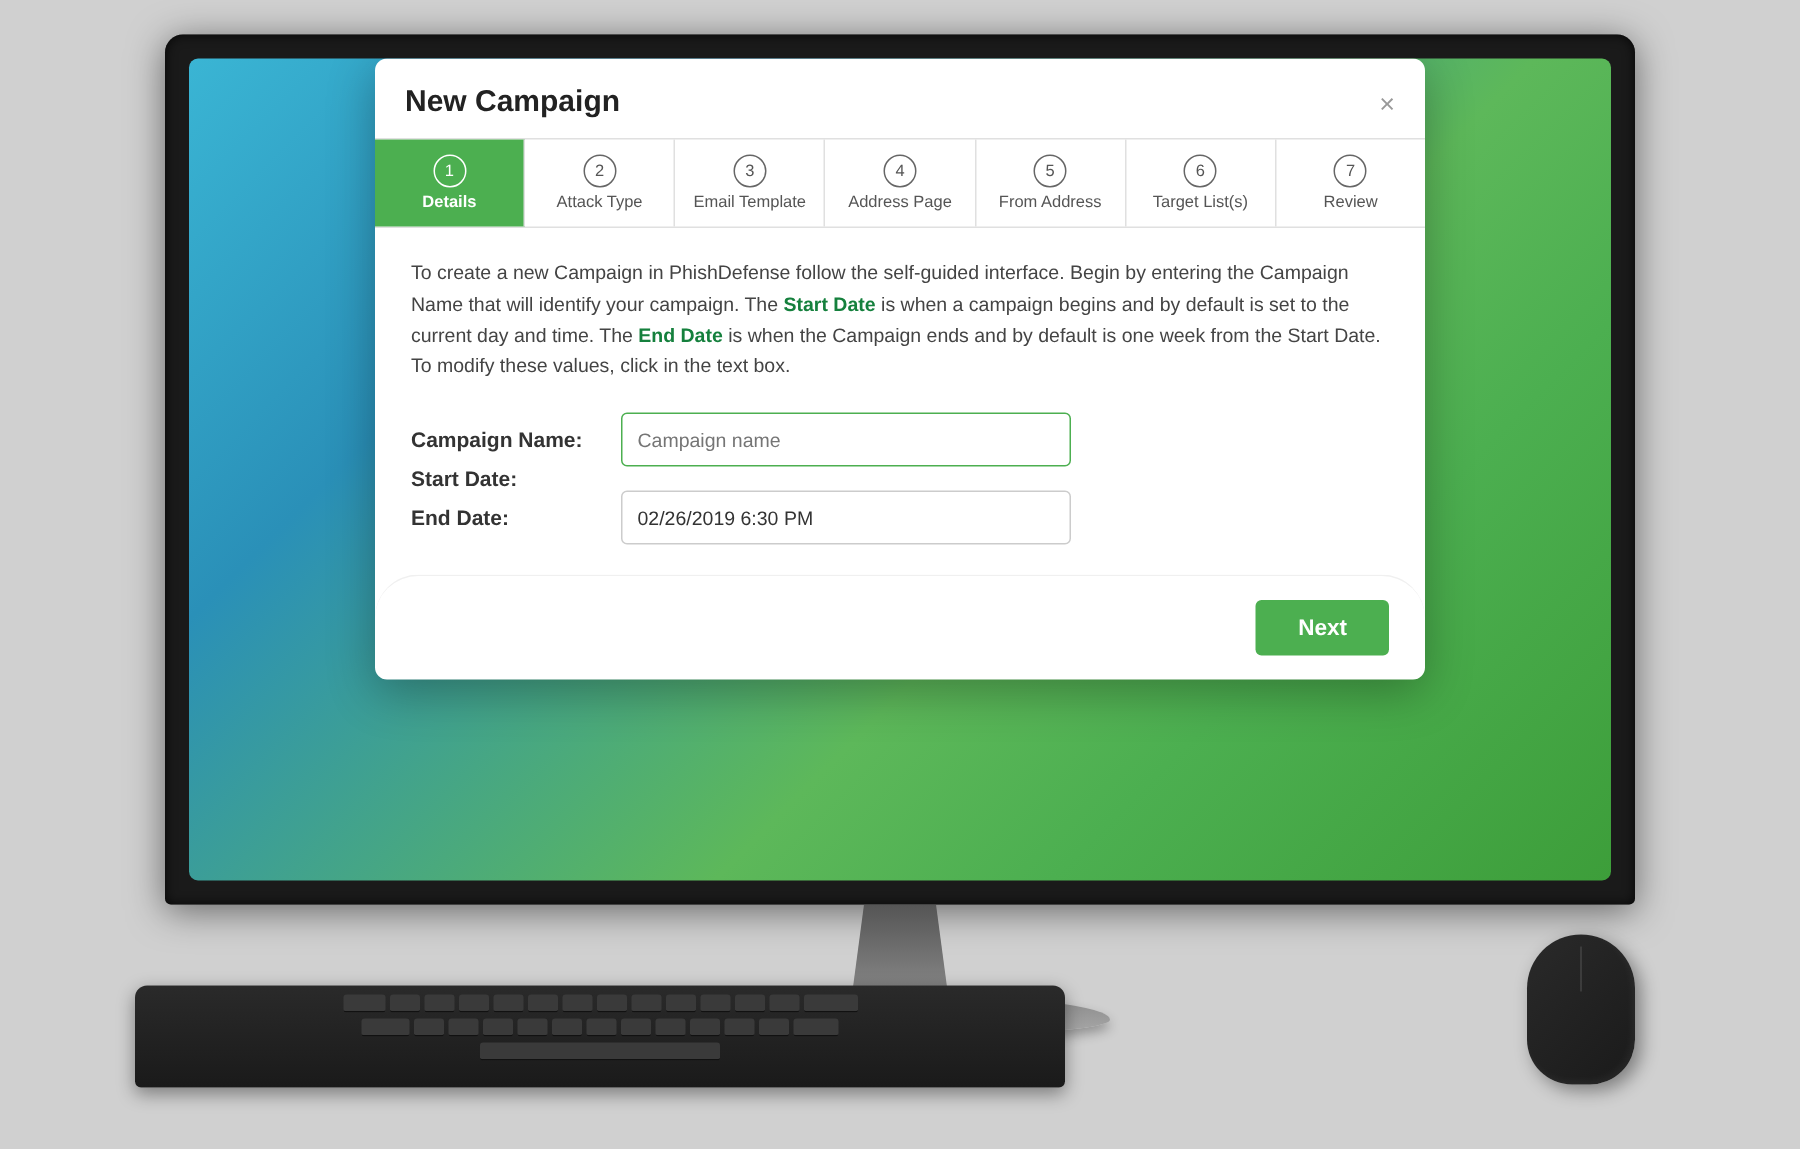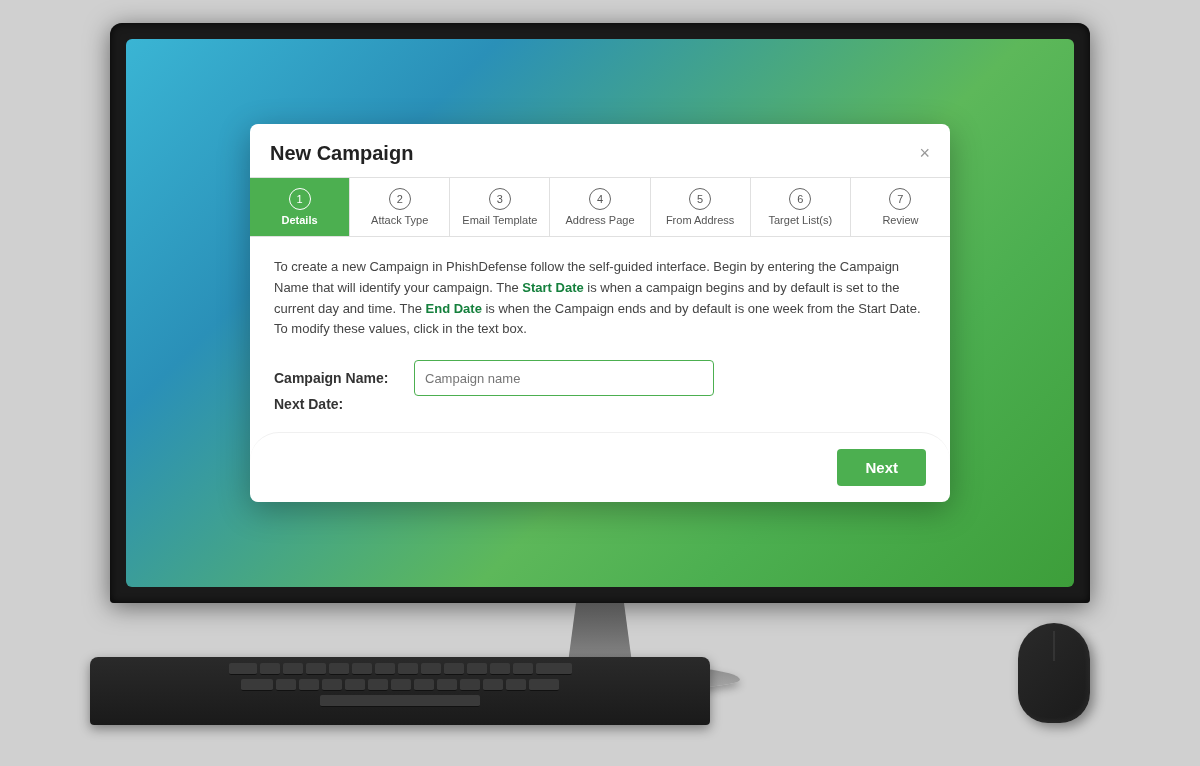--- a/index.html
+++ b/index.html
@@ -36,21 +36,21 @@
     }
 
     .monitor-screen {
       width: 100%;
       height: 100%;
       border-radius: 6px;
       overflow: hidden;
       position: relative;
       background: linear-gradient(135deg, #3ab5d4 0%, #2a90b8 25%, #5db85a 60%, #4caf50 75%, #3d9e3a 100%);
       display: flex;
-      align-items: center;
+      align-items: flex-start;
       justify-content: center;
     }
 
     
     .monitor-stand-neck {
       width: 80px;
       height: 60px;
       background: linear-gradient(to bottom, #555, #888);
       margin: 0 auto;
       clip-path: polygon(20% 0%, 80% 0%, 90% 100%, 10% 100%);
@@ -316,23 +316,27 @@
           <p class="description">
             To create a new Campaign in PhishDefense follow the self-guided interface. Begin by entering the Campaign Name that will identify your campaign. The <strong>Start Date</strong> is when a campaign begins and by default is set to the current day and time. The <strong>End Date</strong> is when the Campaign ends and by default is one week from the Start Date. To modify these values, click in the text box.
           </p>
 
           <div class="form-row">
             <label class="form-label">Campaign Name:</label>
             <input class="form-input active-border" type="text" placeholder="Campaign name" style="">
           </div>
 
           <div class="form-row">
-            <label class="form-label">Next Date:</label>
-          </div>
-
+            <label class="form-label">Start Date:</label>
+          </div>
+
+          <div class="form-row">
+            <label class="form-label">End Date:</label>
+            <input class="form-input" type="text" value="02/26/2019 6:30 PM" style="">
+          </div>
         </div>
 
         <div class="modal-footer">
           <button class="btn-next">Next</button>
         </div>
 
       </div>
 
     </div>
   </div>

